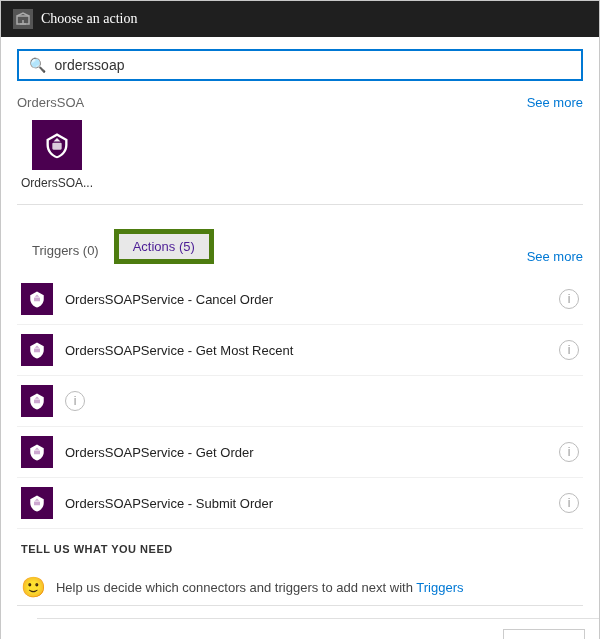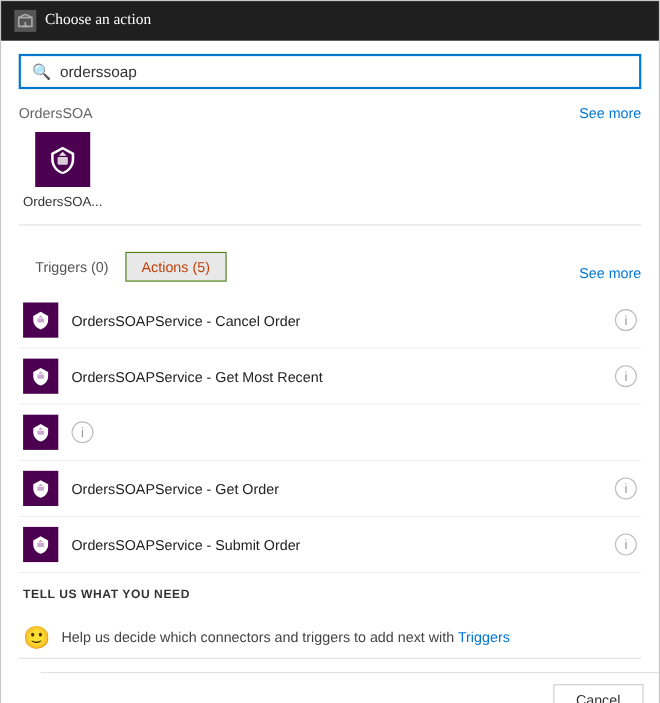--- a/index.html
+++ b/index.html
@@ -105,22 +105,22 @@
     }
     .tab {
       padding: 5px 14px;
       font-size: 13px;
       cursor: pointer;
       border: 1px solid transparent;
       color: #555;
     }
     .tab.active {
       background: #e8e8e8;
-      border: 1px solid #4d7c0f;
-      color: #c2410c;
+      border: 5px solid #4d7c0f;
+      color: #4c1d95;
       font-weight: 500;
     }
     .actions-see-more {
       margin-left: auto;
     }
     .action-row {
       display: flex;
       align-items: center;
       padding: 9px 4px;
       border-bottom: 1px solid #f0f0f0;

